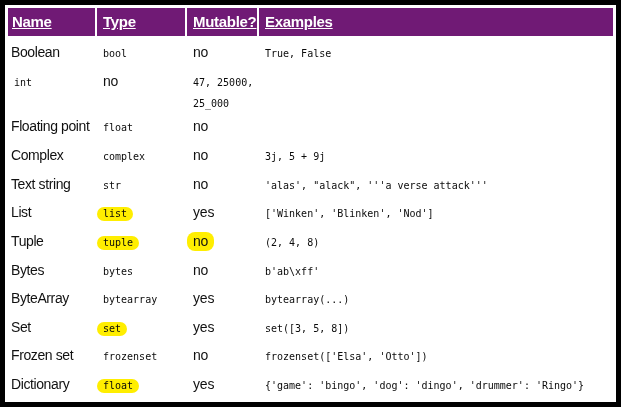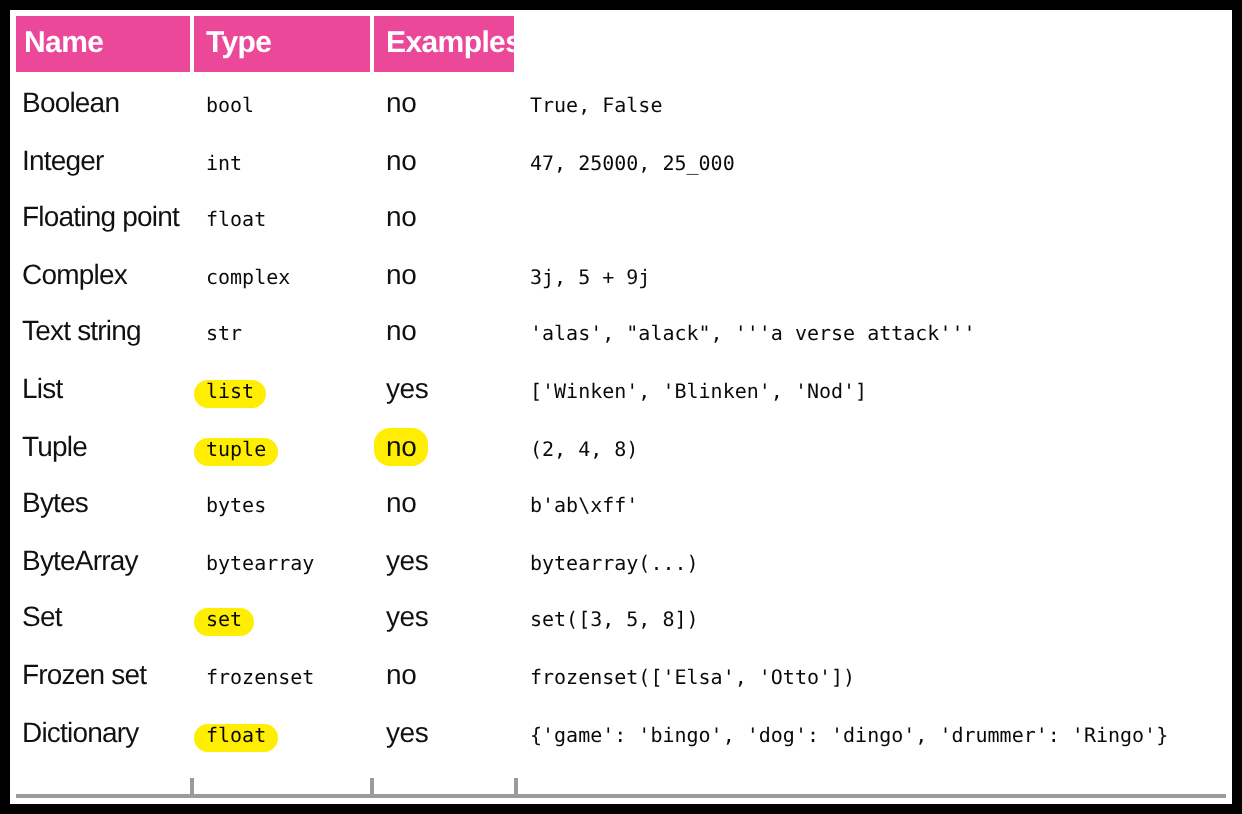--- a/index.html
+++ b/index.html
@@ -14,29 +14,30 @@
     overflow:hidden;
   }
   
   .hdr{
     display:grid;
     grid-template-columns:87px 88px 70px 1fr;
     column-gap:2px;
     height:28px;min-height:28px;
   }
   .hdr .hcell{
-    background:#ec4899;
+    background:#701a75;
     color:#ffffff;
     font-weight:bold;
     font-size:15px;
     letter-spacing:-0.3px;
     line-height:28px;
     padding-left:6px;
     white-space:nowrap;
     overflow:hidden;
+    text-decoration:underline;
   }
   .hdr .hcell.first{padding-left:4px;}
   
   .body{flex:1 1 auto;display:flex;flex-direction:column;padding-top:3px;}
   .row{
     display:grid;
     grid-template-columns:87px 88px 70px 1fr;
     column-gap:2px;
     align-items:baseline;
     min-height:28.6px;
@@ -83,33 +84,33 @@
   }
 </style>
 </head>
 <body>
 
 <div class="frame">
 
   <div class="hdr">
     <div class="hcell first">Name</div>
     <div class="hcell">Type</div>
+    <div class="hcell">Mutable?</div>
     <div class="hcell">Examples</div>
   </div>
 
   <div class="body" id="rows">
   <div class="row">
     <div class="cell name">Boolean</div>
     <div class="cell type mono"><span class="val">bool</span></div>
     <div class="cell mutable"><span class="val">no</span></div>
     <div class="cell examples mono">True, False</div>
   </div>
 
   <div class="row">
-    <div class="cell name">Integer</div>
     <div class="cell type mono"><span class="val">int</span></div>
     <div class="cell mutable"><span class="val">no</span></div>
     <div class="cell examples mono">47, 25000, 25_000</div>
   </div>
 
   <div class="row">
     <div class="cell name">Floating point</div>
     <div class="cell type mono"><span class="val">float</span></div>
     <div class="cell mutable"><span class="val">no</span></div>
   </div>

